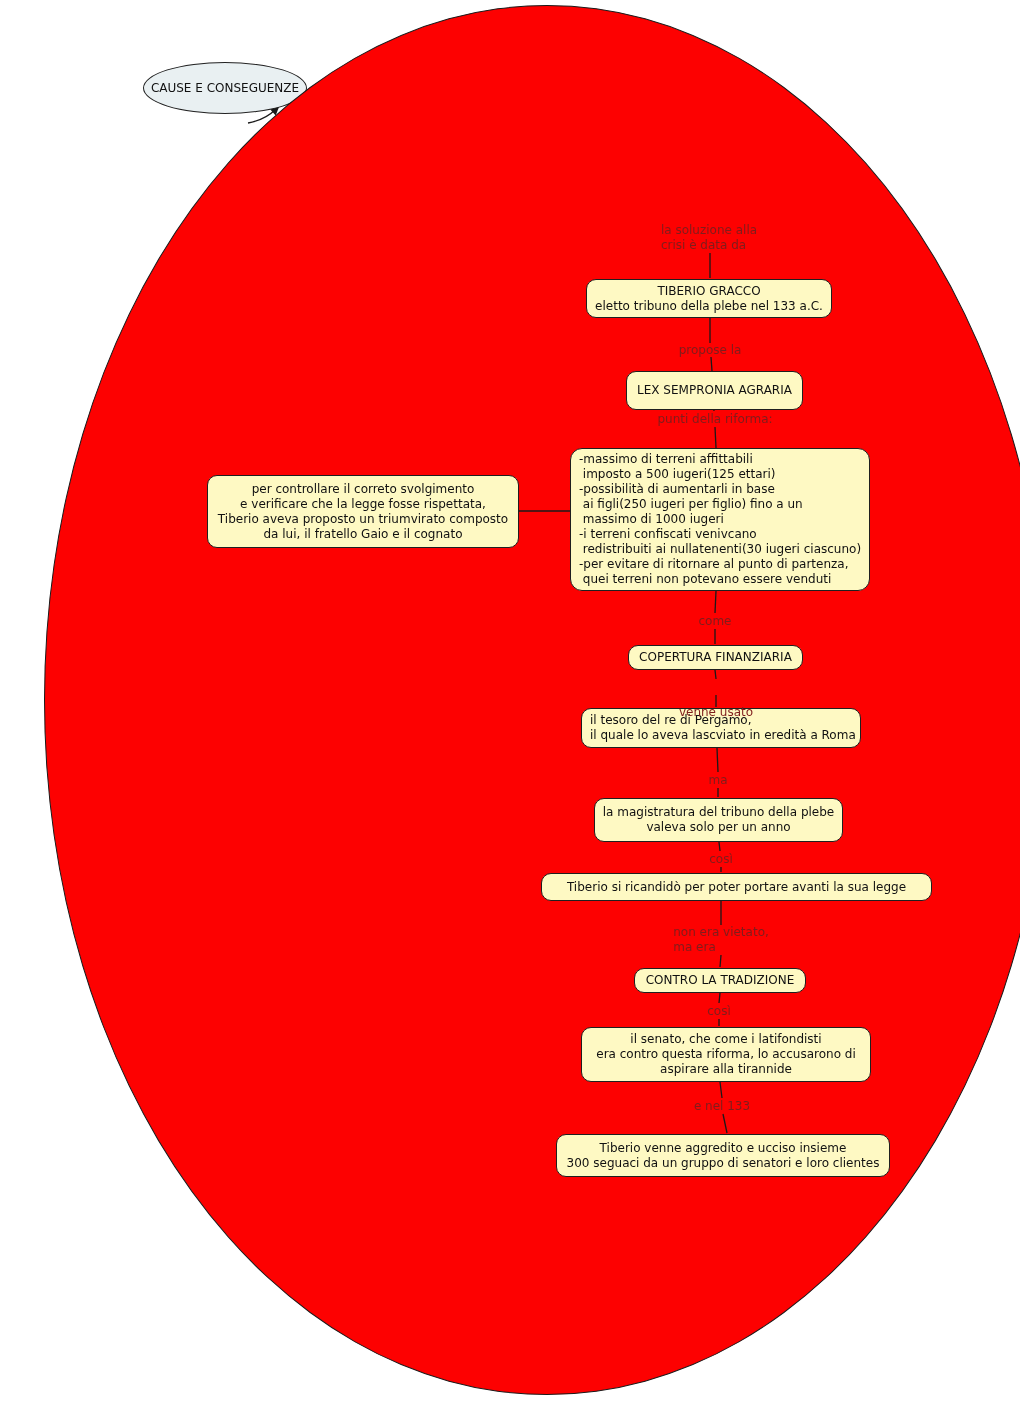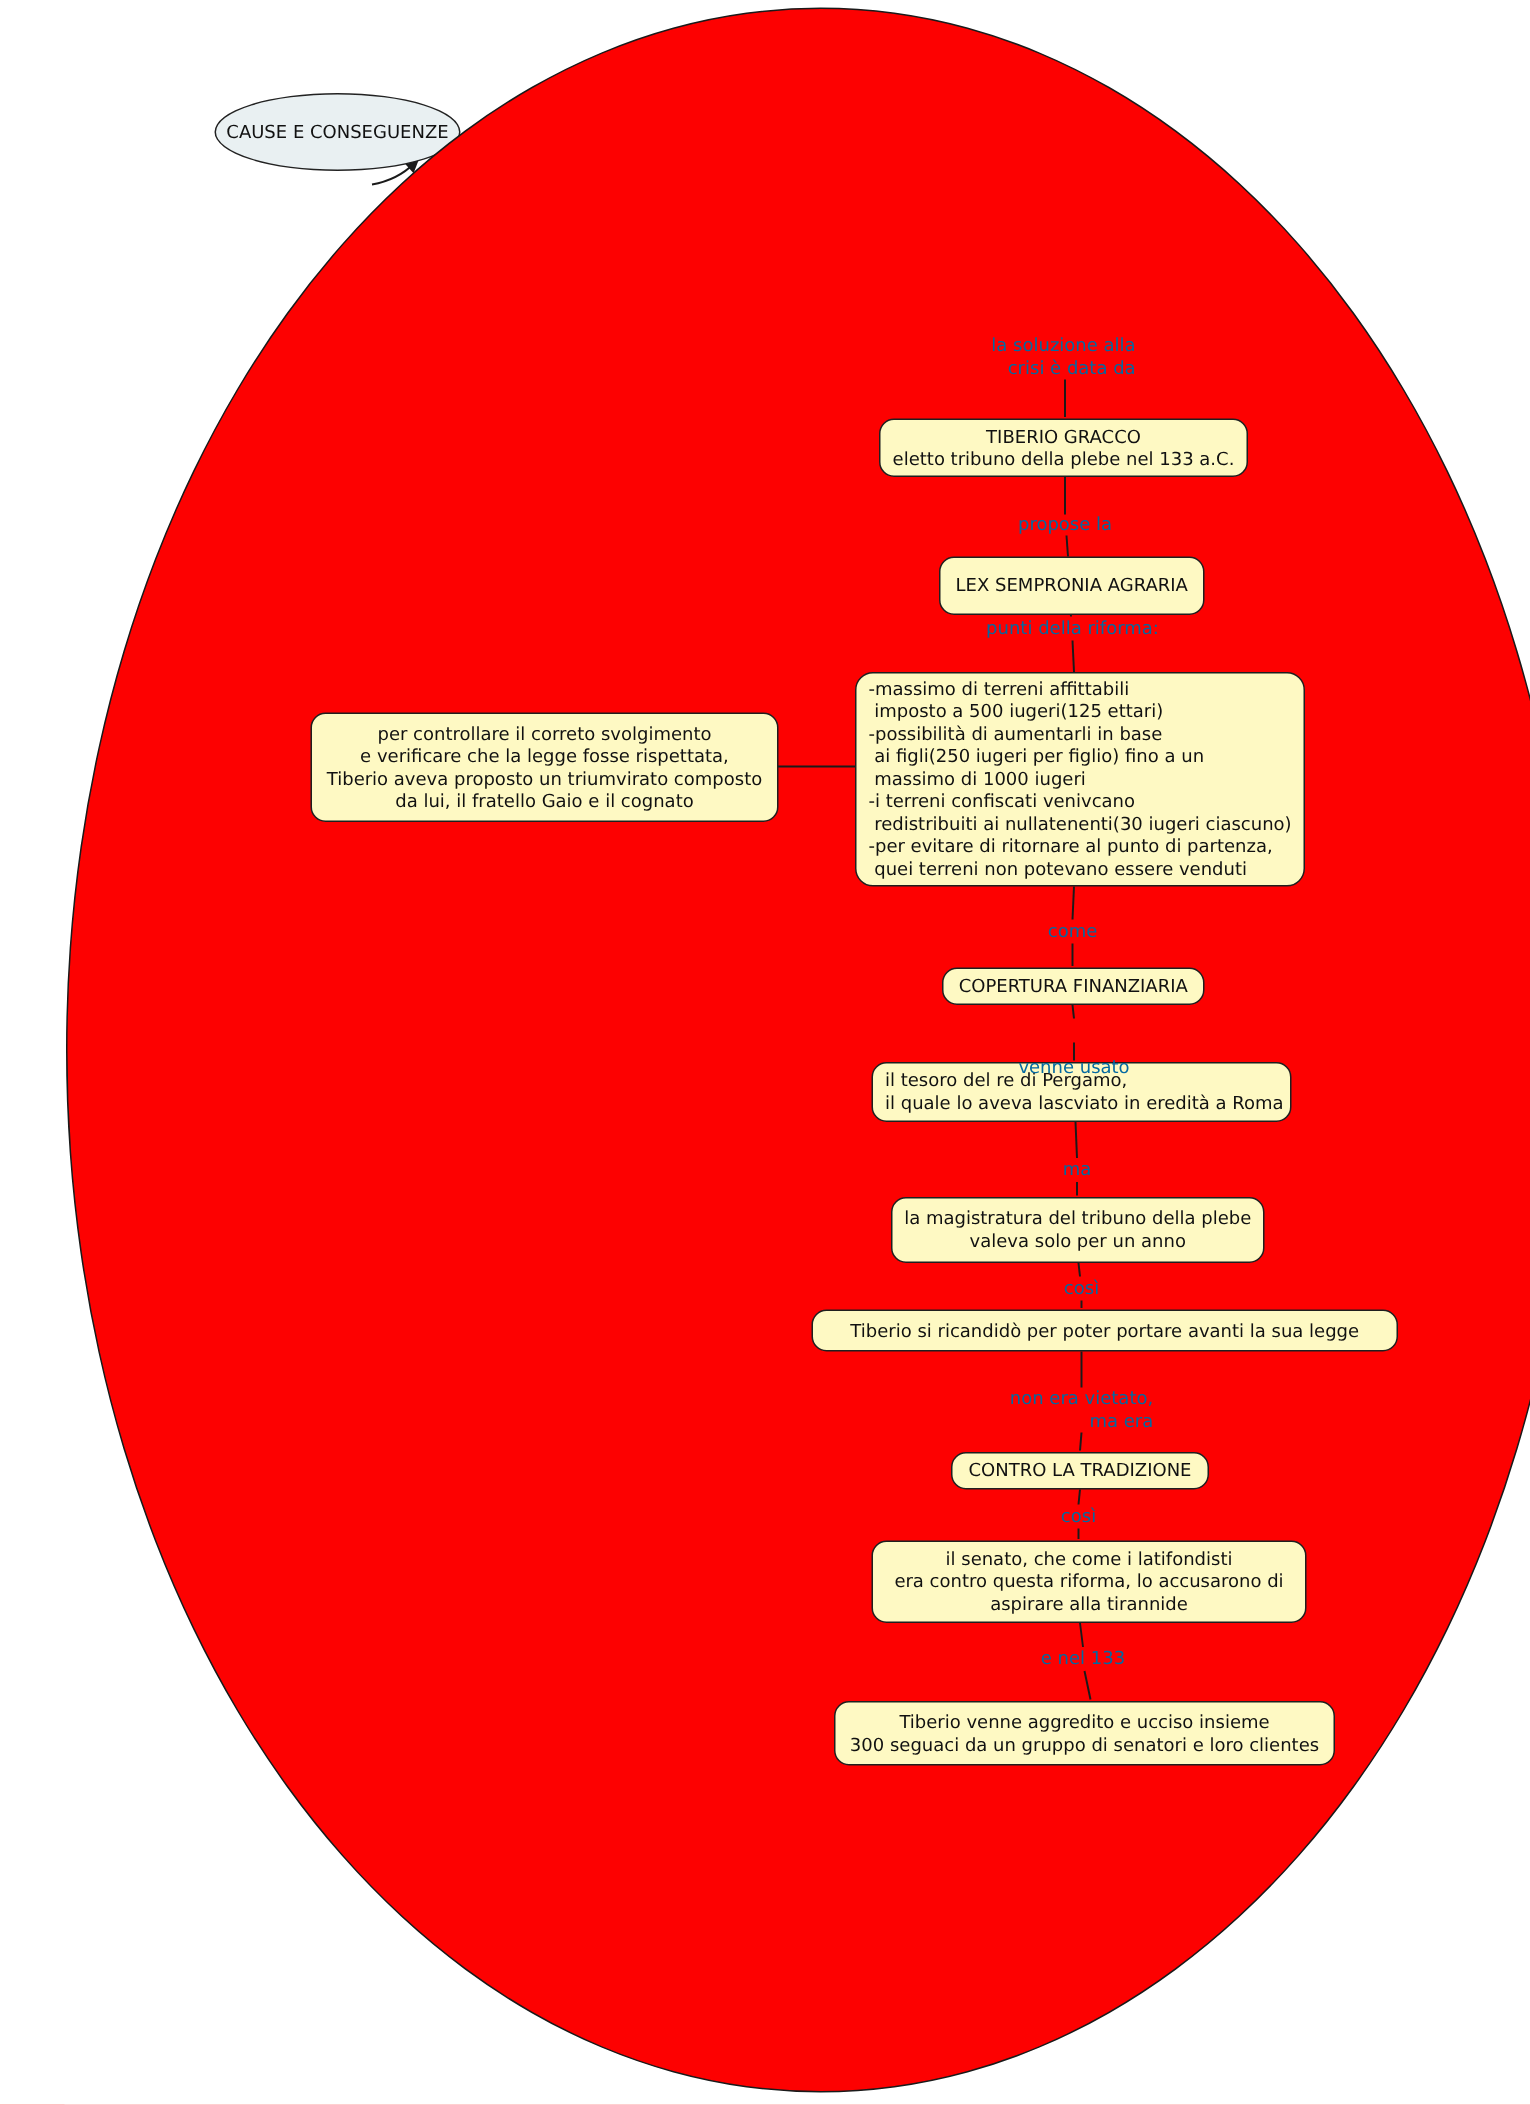--- a/index.html
+++ b/index.html
@@ -48,22 +48,22 @@
   }
   .node.left{
     justify-content:flex-start;
     text-align:left;
     padding-left:8px;
   }
   .node.pre{ white-space:pre; }
   .link-label{
     position:absolute;
     transform:translate(-50%,-50%);
-    font-size:12px;line-height:15px;color:#0369a1;
-    text-align:right;
+    font-size:12px;line-height:15px;color:#7f1d1d;
+    text-align:left;
     white-space:pre-line;
     z-index:3;
   }
   .collapse-btn{
     position:absolute;
     left:1004px;top:689px;width:15px;height:24px;
     background:#ffffff;
     border:1.5px solid #000000;
     box-sizing:border-box;
     display:flex;align-items:center;justify-content:center;

